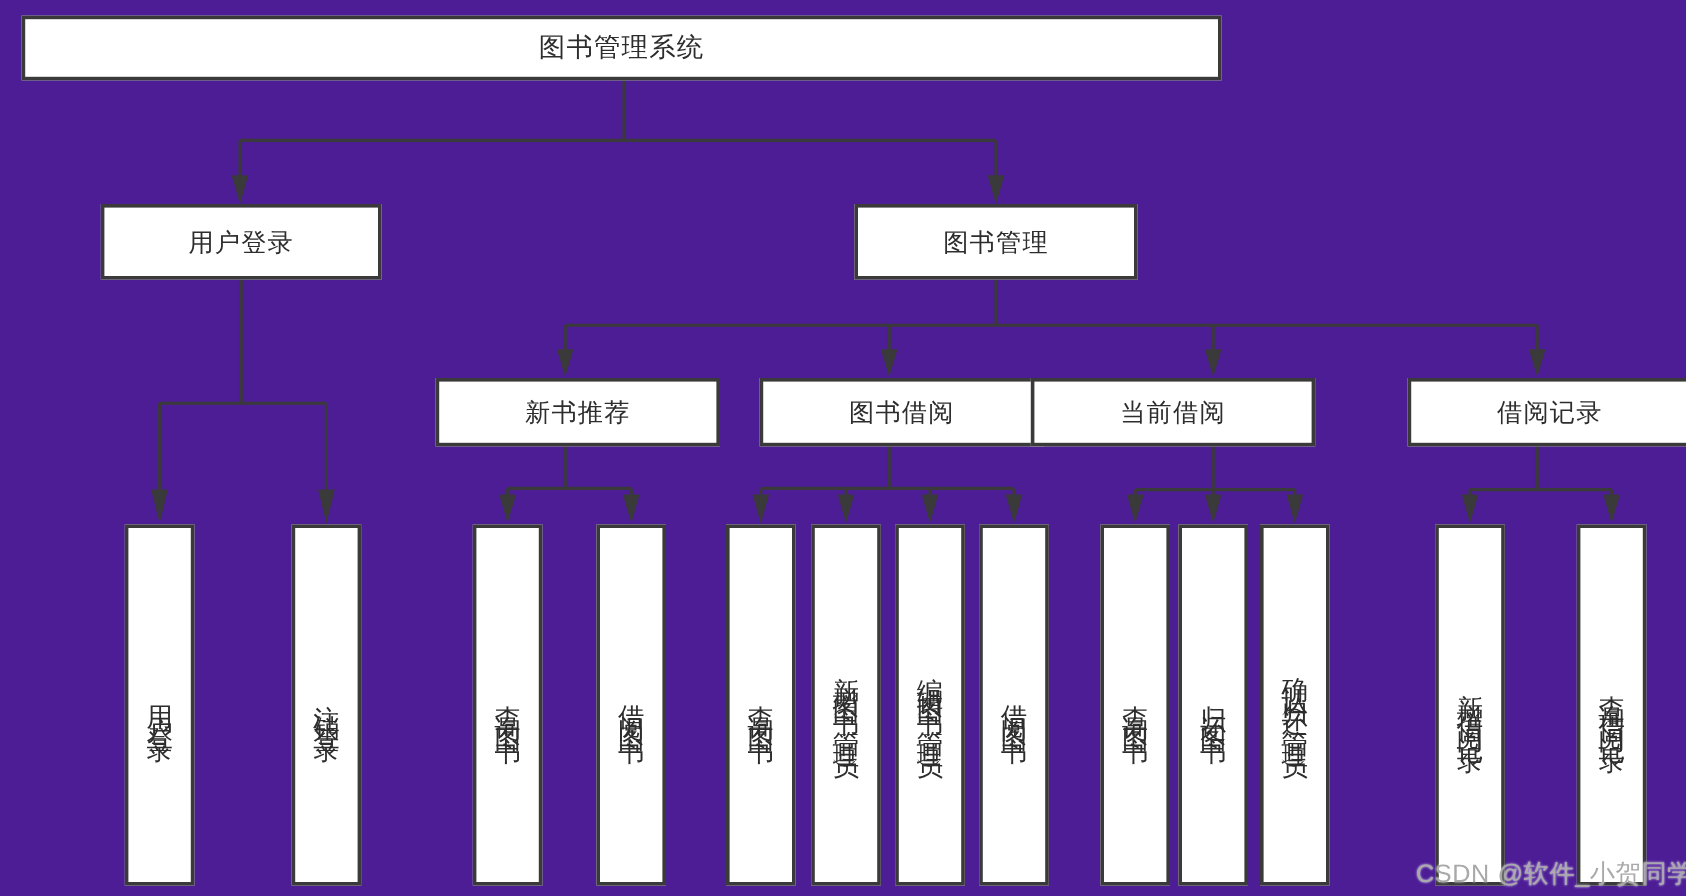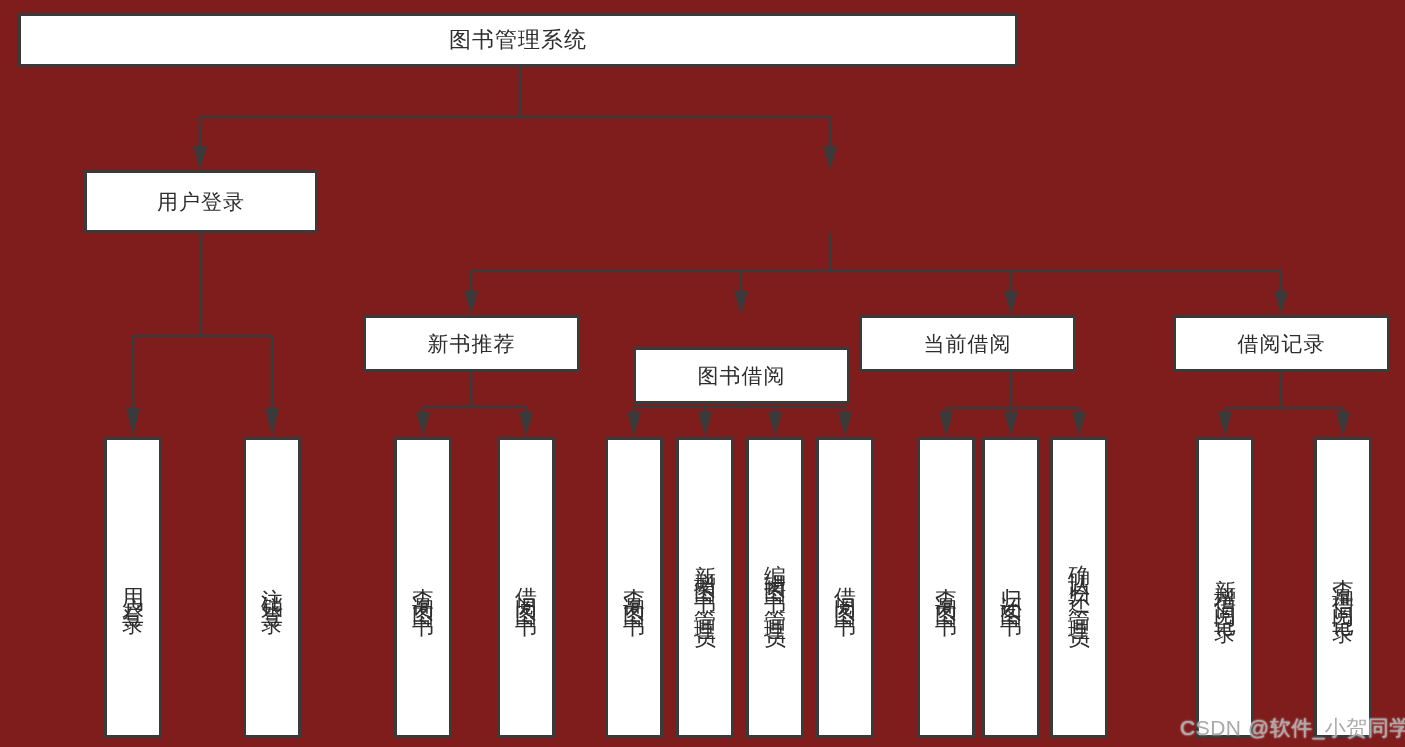--- a/index.html
+++ b/index.html
@@ -5,21 +5,21 @@
   html, body {
     margin: 0;
     padding: 0;
     background: #ffffff;
     font-family: "Liberation Sans", "DejaVu Sans", sans-serif;
   }
   #stage {
     position: relative;
     width: 1405px;
     height: 747px;
-    background: #7f1d1d;
+    background: #4c1d95;
     overflow: hidden;
   }
   #wires {
     position: absolute;
     left: 0; top: 0;
     width: 1405px; height: 747px;
     z-index: 0;
   }
   .box {
     position: absolute;
@@ -35,23 +35,23 @@
   .hlabel {
     font-size: 21px;
     letter-spacing: 1px;
     white-space: nowrap;
     color: #2d2d2d;
   }
   .root  { left: 18px;  top: 13px;  width: 1000px; height: 54px; }
   .root .hlabel { font-size: 22px; }
   .lv2a  { left: 84px;  top: 170px; width: 234px; height: 63px; }
   .lv2b  { left: 712px; top: 170px; width: 236px; height: 63px; }
-  .lv3   { top: 315px; width: 217px; height: 57px; }
+  .lv3   { top: 315px; width: 237px; height: 57px; }
   .lv3a  { left: 363px; }
-  .lv3b  { left: 633px; margin-top: 32px; }
+  .lv3b  { left: 633px; }
   .lv3c  { left: 859px; }
   .lv3d  { left: 1173px; }
   .leaf  {
     top: 437px;
     width: 58px;
     height: 301px;
   }
   .vtext {
     writing-mode: vertical-rl;
     text-orientation: mixed;
@@ -151,20 +151,23 @@
     </g>
   </svg>
 
   <div class="box root">
     <span class="hlabel">图书管理系统</span>
   </div>
 
   <div class="box lv2a">
     <span class="hlabel">用户登录</span>
   </div>
+  <div class="box lv2b">
+    <span class="hlabel">图书管理</span>
+  </div>
 
   <div class="box lv3 lv3a">
     <span class="hlabel">新书推荐</span>
   </div>
   <div class="box lv3 lv3b">
     <span class="hlabel">图书借阅</span>
   </div>
   <div class="box lv3 lv3c">
     <span class="hlabel">当前借阅</span>
   </div>

